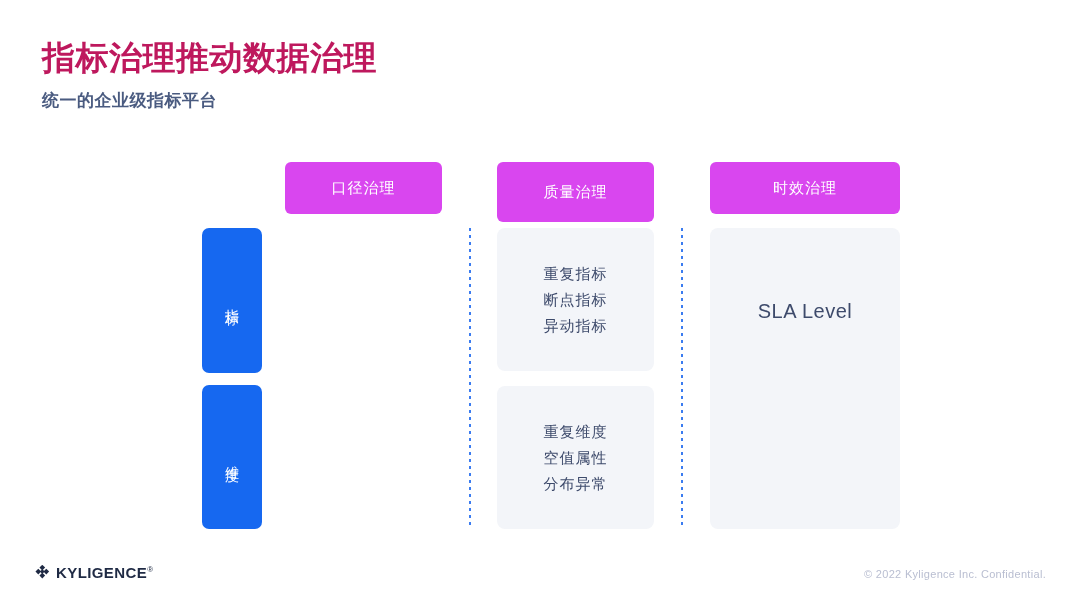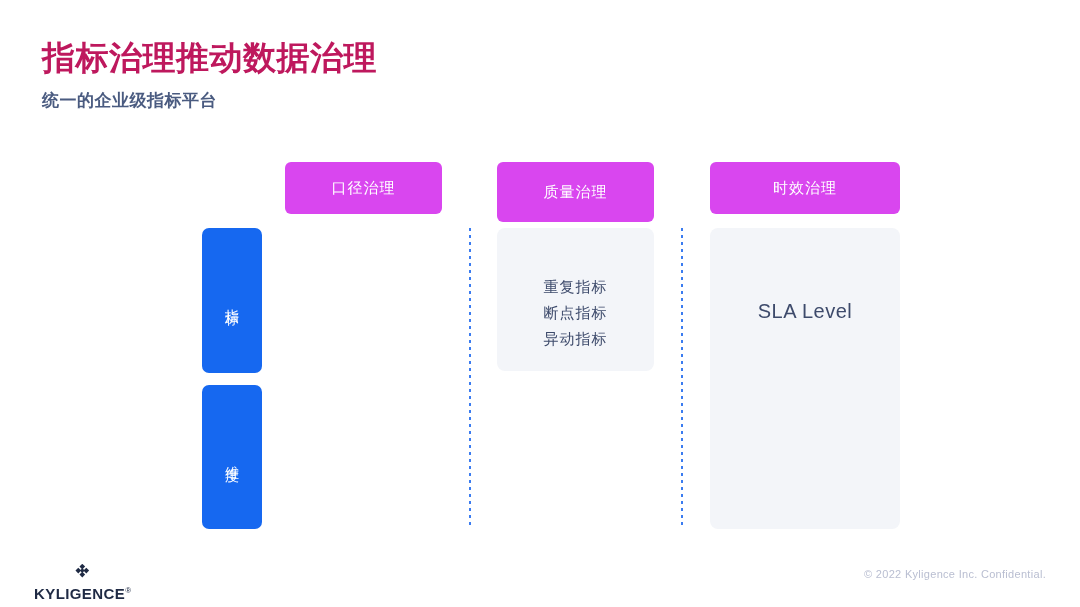--- a/index.html
+++ b/index.html
@@ -150,21 +150,20 @@
   .divider.d2 { left: 681px; }
 
   
   .footer-logo {
     position: absolute;
     left: 34px;
     top: 564px;
     display: flex;
     align-items: center;
     gap: 5px;
-    flex-direction: column;
   }
   .logo-mark { display: block; }
   .logo-word {
     font-size: 15px;
     font-weight: bold;
     color: #1f2a44;
     letter-spacing: 0.4px;
   }
   .logo-word sup { font-size: 8px; vertical-align: super; font-weight: normal; }
 
@@ -194,23 +193,28 @@
   </div>
   <div class="row-tab t2">
     <span class="v-text">维度</span>
   </div>
 
   <div class="divider d1"></div>
   <div class="divider d2"></div>
 
 
   <div class="panel p-qual-1">
-    <div class="panel-text" style="white-space: pre-line; margin-top: 13px;">重复指标
+    <div class="panel-text" style="white-space: pre-line;">重复指标
 断点指标
 异动指标</div>
+  </div>
+  <div class="panel p-qual-2">
+    <div class="panel-text" style="white-space: pre-line;">重复维度
+空值属性
+分布异常</div>
   </div>
 
   <div class="panel p-sla">
     <div class="sla-title">SLA Level</div>
   </div>
 
 </div>
 
 <div class="footer-logo">
   <span>

